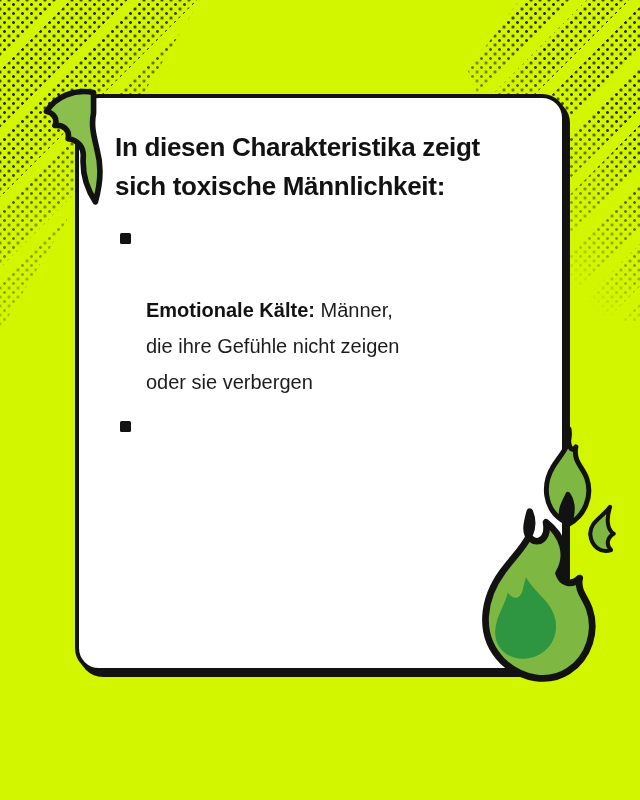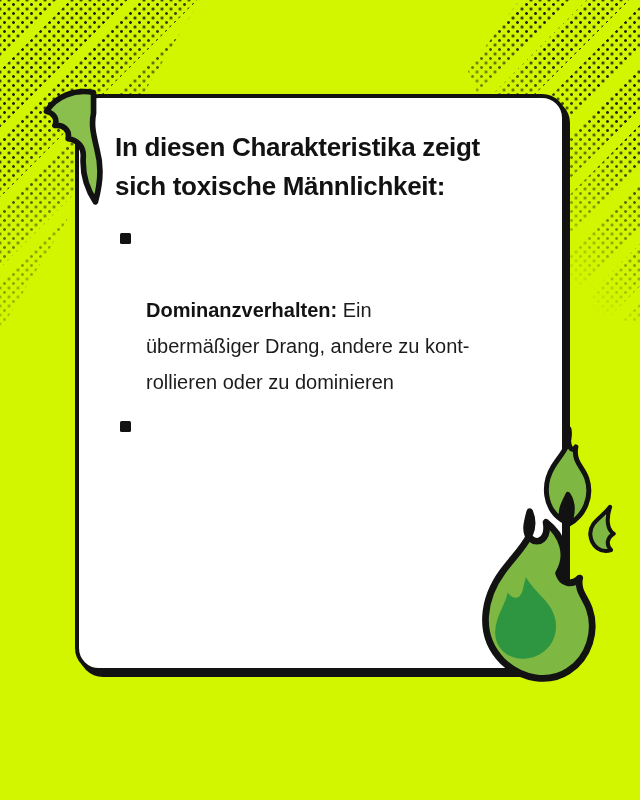--- a/index.html
+++ b/index.html
@@ -110,27 +110,27 @@
 
 <div class="stage">
 
   <div class="dots dots-tl"></div>
   <div class="dots dots-tr"></div>
 
   <div class="card">
     <h1 class="card-title">In diesen Charakteristika zeigt
 sich toxische Männlichkeit:</h1>
     <ul class="bullet-list">
-
     <li>
       <span class="bullet-square"></span>
-      <strong class="bullet-lead">Dominanzverhalten:</strong><span> Ein
-übermäßiger Drang, andere zu kont-
-rollieren oder zu dominieren</span>
+      <strong class="bullet-lead">Emotionale Kälte:</strong><span> Männer,
+die ihre Gefühle nicht zeigen
+oder sie verbergen</span>
     </li>
+
 
 
     <li>
       <span class="bullet-square"></span>
       
     </li>
   </ul>
   </div>
 
   <div class="flame flame-tl">

